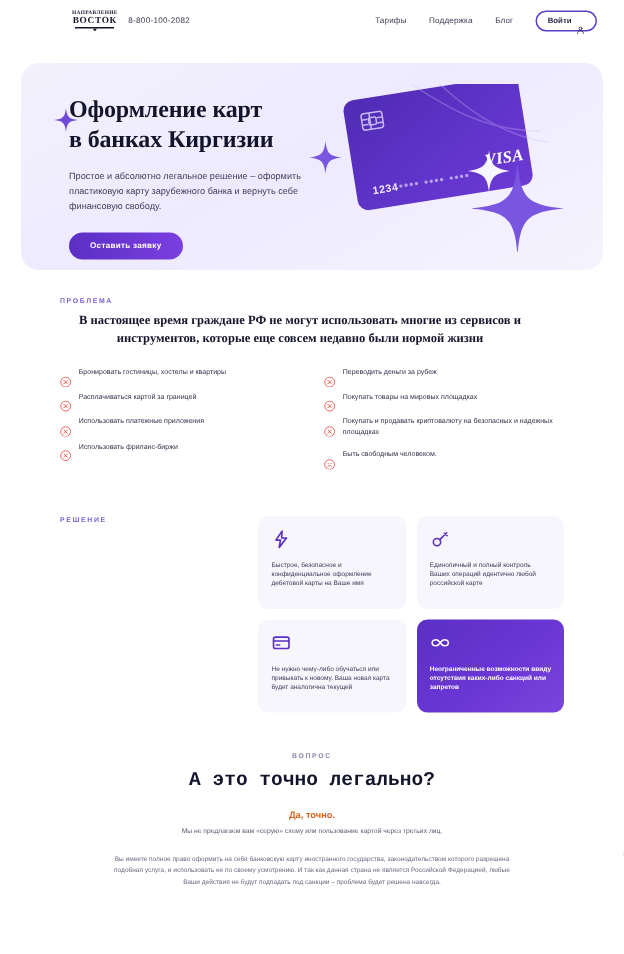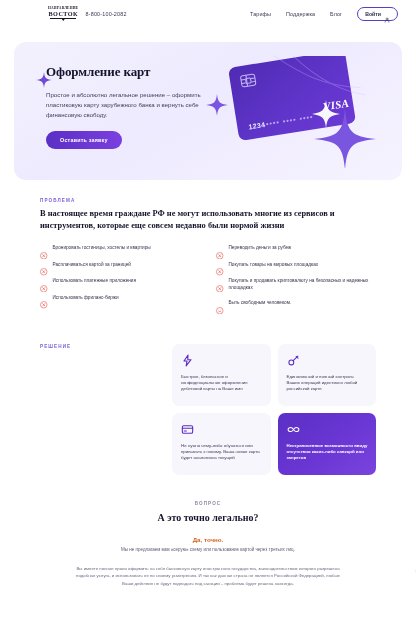--- a/index.html
+++ b/index.html
@@ -45,21 +45,21 @@
 
   
   .hero {
     position: relative; margin: 14px 14px 0; height: 138px;
     border-radius: 12px; overflow: hidden;
     background: linear-gradient(150deg,#f3f1fd 0%, #eeeaff 45%, #f6f3ff 100%);
   }
   .hero-inner { position: relative; z-index: 3; padding: 22px 0 0 32px; width: 200px; }
   .hero-title {
     font-family: "Liberation Serif", serif; font-weight: 700;
-    font-size: 13px; line-height: 1.22; color: #14142b; letter-spacing: -.1px;
+    font-size: 16px; line-height: 1.22; color: #14142b; letter-spacing: -.1px;
   }
   .hero-sub {
     margin-top: 10px; font-size: 6.1px; line-height: 1.62; color: #3e3e58; width: 168px;
   }
   .hero-cta {
     margin-top: 12px; display: inline-flex; align-items: center; justify-content: center;
     background: linear-gradient(90deg,#5b2fc4,#7b3fe0);
     color: #fff; font-size: 5.4px; font-weight: 700; letter-spacing: .2px;
     border: none; border-radius: 20px; padding: 6px 14px; cursor: pointer;
   }
@@ -74,21 +74,21 @@
     font-size: 4.6px; font-weight: 700; letter-spacing: 1.1px;
     color: #7b5fd6; text-transform: uppercase;
   }
   .sec-title {
     font-family: "Liberation Serif", serif; font-weight: 700;
     font-size: 8.4px; line-height: 1.45; color: #14142b;
   }
 
   
   .problem { padding: 18px 40px 0 40px; }
-  .problem .sec-title { margin-top: 5px; max-width: 320px; }
+  .problem .sec-title { margin-top: 5px; max-width: 320px; text-align: center; }
   .prob-grid {
     margin-top: 13px; display: grid; grid-template-columns: 1fr 1fr;
     column-gap: 16px; row-gap: 9px;
   }
   .prob-item { display: flex; gap: 5px; align-items: flex-start; }
   .prob-text { font-size: 4.7px; line-height: 1.38; color: #33334d; }
   .xicon { flex: 0 0 auto; width: 7.5px; height: 7.5px; }
 
   
   .solution { padding: 36px 40px 0 40px; display: flex; gap: 14px; }
@@ -104,22 +104,22 @@
   }
   .sol-card.accent { background: linear-gradient(140deg,#5b2fc4,#6a36d4 55%,#7a44dd); }
   .sol-icon { width: 13px; height: 13px; }
   .sol-text { font-size: 4.35px; line-height: 1.45; color: #3c3c58; }
   .sol-card.accent .sol-text { color: #fff; font-weight: 700; }
 
   
   .faq { padding: 26px 64px 0; text-align: center; position: relative; }
   .faq .eyebrow { color: #8a8aa8; }
   .faq-q {
-    margin-top: 6px; font-family: Liberation Serif, serif;
-    font-weight: 700; font-size: 10px; color: #14142b;
+    margin-top: 6px; font-family: Liberation Mono, monospace;
+    font-weight: 700; font-size: 13px; color: #14142b;
   }
   .faq-a {
     margin-top: 13px; font-size: 6.2px; font-weight: 700; color: #d4641f;
   }
   .faq-p1 { margin-top: 4px; font-size: 4.5px; line-height: 1.55; color: #5a5a74; }
   .faq-p2 {
     margin-top: 11px; font-size: 4.35px; line-height: 1.72;
     color: #6a6a85; padding: 0 6px;
   }
   .qmark {
@@ -217,20 +217,21 @@
         </g>
 
         <path d="M112 44 C113.2 54 115.5 56.4 126 58 C115.5 59.6 113.2 62 112 72 C110.8 62 108.5 59.6 98 58 C108.5 56.4 110.8 54 112 44Z" fill="#ffffff" opacity=".95"></path>
         <path d="M131 52 C133 76 137.5 80.6 162 83 C137.5 85.4 133 90 131 114 C129 90 124.5 85.4 100 83 C124.5 80.6 129 76 131 52Z" fill="#7a56e0"></path>
       </svg>
     </div>
 
     <div class="hero-inner">
       <h1 class="hero-title">
         <span>Оформление карт</span><br>
+        <span>в банках Киргизии</span>
       </h1>
       <p class="hero-sub">Простое и абсолютно легальное решение – оформить пластиковую карту зарубежного банка и вернуть себе финансовую свободу.</p>
       <button class="hero-cta">Оставить заявку</button>
     </div>
   </div>
 
   <div class="problem">
     <div class="eyebrow">ПРОБЛЕМА</div>
     <div class="sec-title">В настоящее время граждане РФ не могут использовать многие из сервисов и инструментов, которые еще совсем недавно были нормой жизни</div>
 

